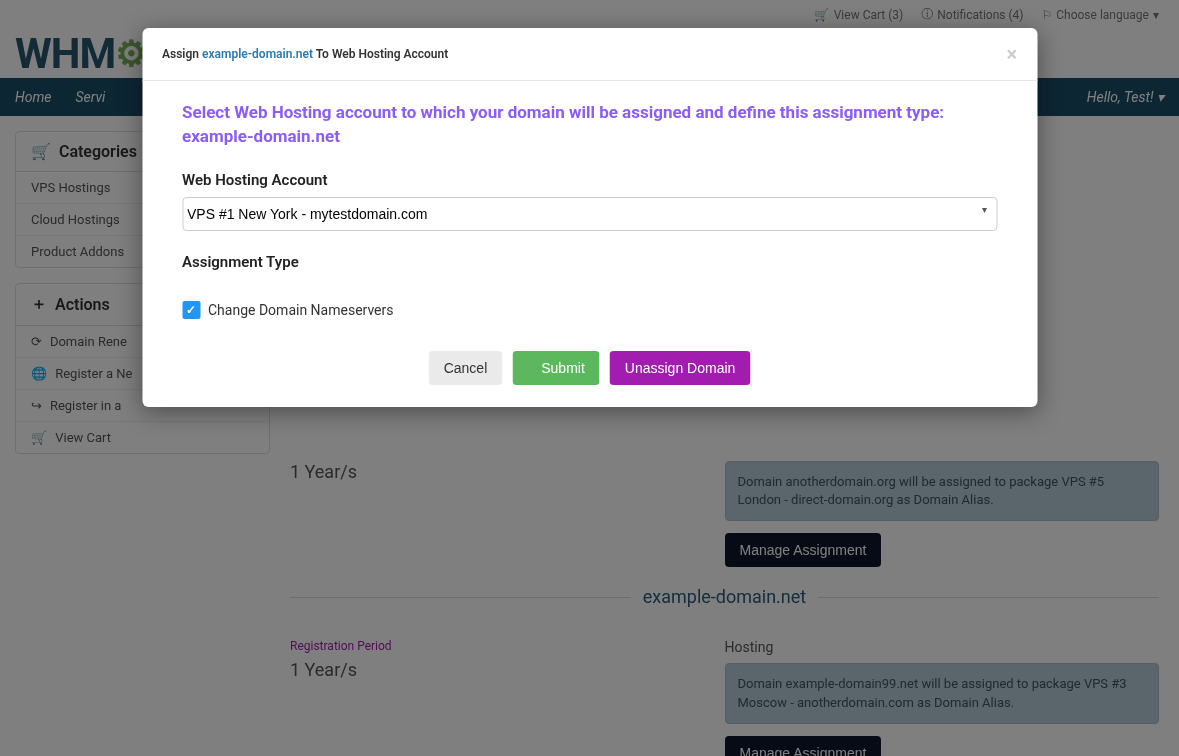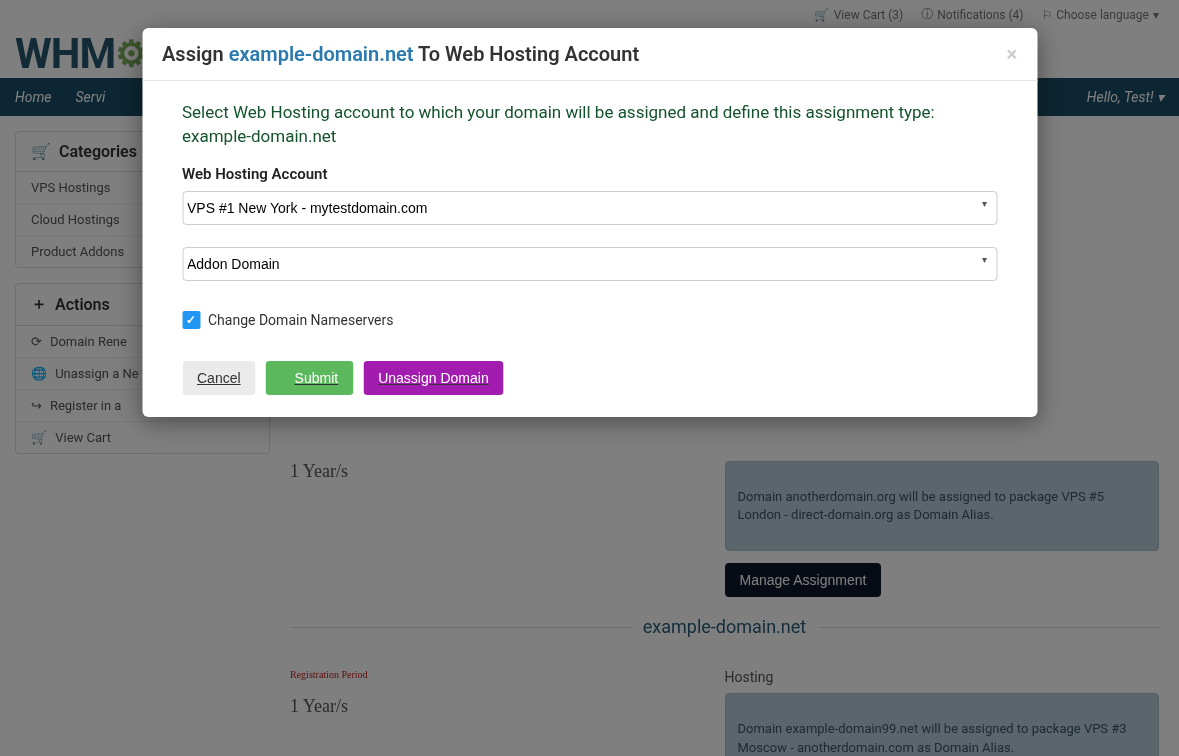--- a/index.html
+++ b/index.html
@@ -64,40 +64,40 @@
 .list-item {
   padding: 8px 15px;
   border-bottom: 1px solid #eee;
   color: #555;
   font-size: 13px;
   display:flex; align-items:center; gap:8px;
   cursor:pointer;
 }
 .list-item:last-child { border-bottom:none;}
 .main { flex: 1; padding: 0 5px; }
-.reg-label { color: #b91c1c; font-size: 10px; margin-bottom:16px;}
+.reg-label { color: #a21caf; font-size: 12px; margin-bottom:6px;}
 .reg-value { font-size: 18px; color: #555; }
 .domain-divider {
   text-align:center;
   color:#2a5d7a;
   font-size:18px;
   border-top:1px solid #ddd;
   margin:30px 0 20px;
   position:relative;
 }
 .domain-divider span { position:relative; top:-12px; background:#fff; padding:0 12px;}
 .two-col { display:flex; }
-.col-left { width:50%;font-family:Liberation Serif, serif; }
+.col-left { width:50%; }
 .col-right { width:50%; }
 .hosting-label{ color:#555; margin-bottom:8px;}
 .alert-info {
   background:#b5ccd6;
   border:1px solid #a4bec9;
   border-radius:4px;
-  padding:26px 12px;
+  padding:11px 12px;
   color:#3b5560;
   font-size:13px;
   margin-bottom:12px;
   line-height:1.4;
 }
 .btn {
   display:inline-block;
   padding:8px 14px;
   border-radius:4px;
   font-size:14px;
@@ -124,25 +124,25 @@
   box-shadow:0 5px 25px rgba(0,0,0,0.4);
   z-index:10;
 }
 .modal-header {
   padding:14px 20px;
   border-bottom:1px solid #e5e5e5;
   display:flex;
   justify-content:space-between;
   align-items:center;
 }
-.modal-title { font-size:20px; font-weight:600; color:#333; }
+.modal-title { font-size:12px; font-weight:600; color:#333; }
 .modal-title .domain { color:#2a7ab0; }
 .close-x { color:#ccc; font-size:20px; cursor:pointer; font-weight:bold;}
 .modal-body { padding:20px 40px 16px; }
-.modal-instruction { font-size:17px; font-weight:400; color:#14532d; margin-bottom:16px; line-height:1.4;}
+.modal-instruction { font-size:17px; font-weight:700; color:#8b5cf6; margin-bottom:22px; line-height:1.4;}
 .form-label { font-size:15px; font-weight:600; color:#222; margin-bottom:8px; display:block;}
 .form-select {
   width:100%;
   height:34px;
   border:1px solid #ccc;
   border-radius:4px;
   padding:6px 4px;
   font-size:14px;
   background:#fff;
   appearance:none;
@@ -166,23 +166,22 @@
   display:inline-flex;
   align-items:center;
   justify-content:center;
   color:#fff;
   font-size:12px;
   font-weight:bold;
 }
 .modal-footer {
   padding:16px 40px 22px;
   display:flex;
-  justify-content:flex-start;
+  justify-content:center;
   gap:10px;
-  text-decoration:underline;
 }
 .icon{display:inline-block;}
 </style>
 </head>
 <body>
 
 <div class="topbar">
   <a>
       <span class="icon">🛒</span>
       <span>View Cart (3)</span>
@@ -229,21 +228,21 @@
       <div class="panel-head">
           <span>＋</span>
           <span>Actions</span>
         </div>
       <div class="list-item">
           <span>⟳</span>
           <span>Domain Rene</span>
         </div>
       <div class="list-item">
           <span>🌐</span>
-          <span>Unassign a Ne</span>
+          <span>Register a Ne</span>
         </div>
       <div class="list-item">
           <span>↪</span>
           <span>Register in a</span>
         </div>
       <div class="list-item">
           <span>🛒</span>
           <span>View Cart</span>
         </div>
     </div>
@@ -288,25 +287,21 @@
   <div class="modal-body">
     <div class="modal-instruction">Select Web Hosting account to which your domain will be assigned and define this assignment type: example-domain.net</div>
 
     <label class="form-label">Web Hosting Account</label>
     <div class="select-wrap">
       <select class="form-select">
         <option>VPS #1 New York - mytestdomain.com</option>
       </select>
     </div>
 
-    <div class="select-wrap">
-      <select class="form-select">
-        <option>Addon Domain</option>
-      </select>
-    </div>
+    <label class="form-label">Assignment Type</label>
 
     <div class="checkbox-row">
       <span class="checkbox-box">✓</span>
       <span>Change Domain Nameservers</span>
     </div>
   </div>
   <div class="modal-footer">
     <button class="btn btn-default">Cancel</button>
     <button class="btn btn-success">Submit</button>
     <button class="btn btn-danger">Unassign Domain</button>

